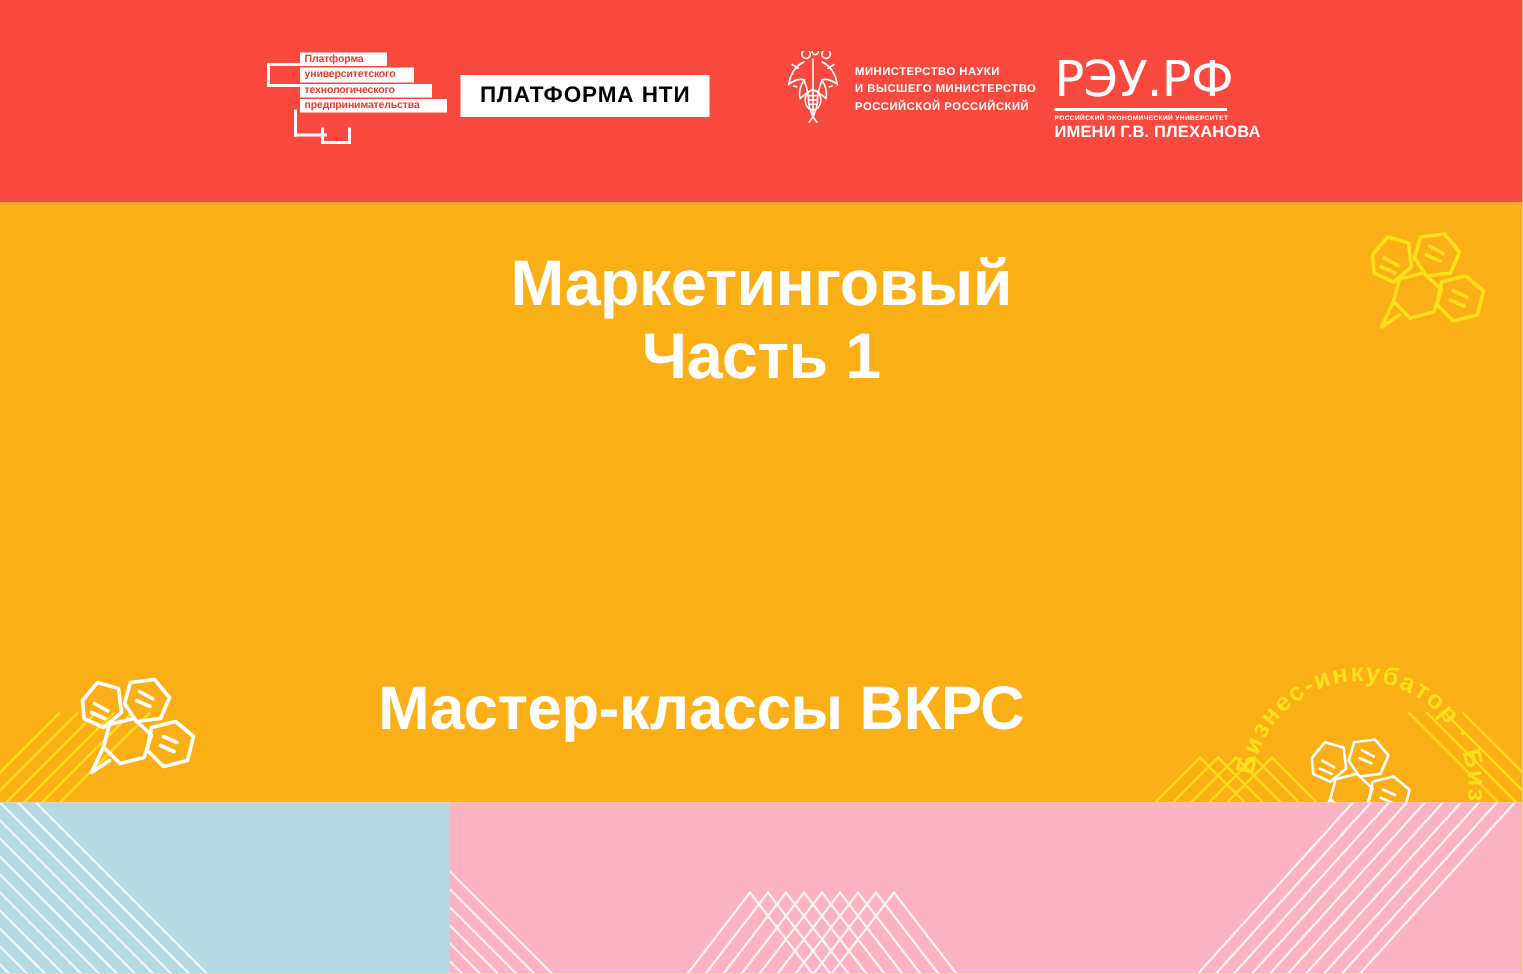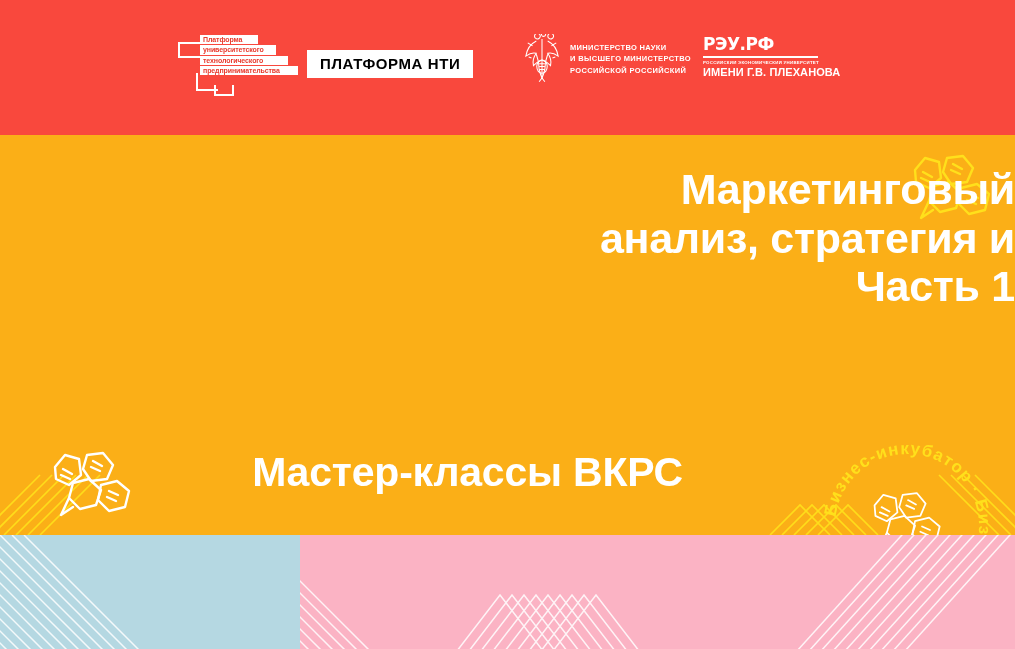--- a/index.html
+++ b/index.html
@@ -65,42 +65,42 @@
   .logo-min { position:absolute; left:523px; top:34px; display:flex; align-items:center; gap:9px;justify-content:flex-end; }
   .logo-min .eagle { width:38px; height:50px; }
   .logo-min .mintxt {
     color:#ffffff; font-size:7.5px; font-weight:bold;
     line-height:1.55; letter-spacing:0.35px; white-space:nowrap;
   }
 
   
   .logo-rea { position:absolute; left:703px; top:36px; width:115px; }
   .logo-rea .big {
-    color:#ffffff; font-size:17px; font-weight:bold; letter-spacing:-0.5px;
+    color:#ffffff; font-size:33px; font-weight:normal; letter-spacing:-0.5px;
     line-height:1; font-family:"DejaVu Sans", sans-serif;
   }
   .logo-rea .rule { height:2px; background:#ffffff; margin:3px 0 2px 0; }
   .logo-rea .tiny {
     color:#ffffff; font-size:4.3px; font-weight:bold; letter-spacing:0.25px;
     line-height:1.2; white-space:nowrap; transform:scaleX(1.02); transform-origin:left;
   }
   .logo-rea .sub {
     color:#ffffff; font-size:11px; font-weight:bold; letter-spacing:0.1px;
     line-height:1.15; white-space:nowrap; margin-top:1px;
   }
 
   
   .body-orange {
     position:absolute; left:0; top:135px; width:1015px; height:400px;
     background:#fbaf17; overflow:hidden;
   }
 
   .title-block {
     position:absolute; left:0; top:0; width:1015px;
-    text-align:right; padding-top:30px;
+    text-align:center; padding-top:30px;
   }
   .title {
     color:#ffffff; font-weight:bold; font-size:43px; line-height:1.13;
     letter-spacing:-0.3px;
   }
   .subtitle {
     position:absolute; left:0; top:315px; width:935px;
     text-align:center;
     color:#ffffff; font-weight:bold; font-size:41px; line-height:1.1;
     letter-spacing:-0.2px;
@@ -239,21 +239,20 @@
         <path d="M58 40 L74 36 L86 46 L82 62 L66 66 L55 55 Z"></path>
         <path d="M30 38 L46 34 L58 45 L53 60 L37 64 L26 53 Z"></path>
         <path d="M20 24 l9 5 M18 30 l9 4 M50 16 l9 5 M48 22 l9 4 M66 46 l9 4 M64 52 l9 4"></path>
         <path d="M26 53 L18 70 L30 62"></path>
       </g>
     </svg>
 
     <div class="title-block">
       <div class="title">
         <div>Маркетинговый</div>
-        <div>анализ, стратегия и</div>
         <div>Часть 1</div>
       </div>
     </div>
 
     <div class="subtitle">Мастер-классы ВКРС</div>
   </div>
 
   <div class="strip strip-blue">
     <svg viewBox="0 0 300 114" preserveAspectRatio="none" width="300" height="114">
       <g stroke="#ffffff" stroke-width="1.5" fill="none" opacity="0.85">

